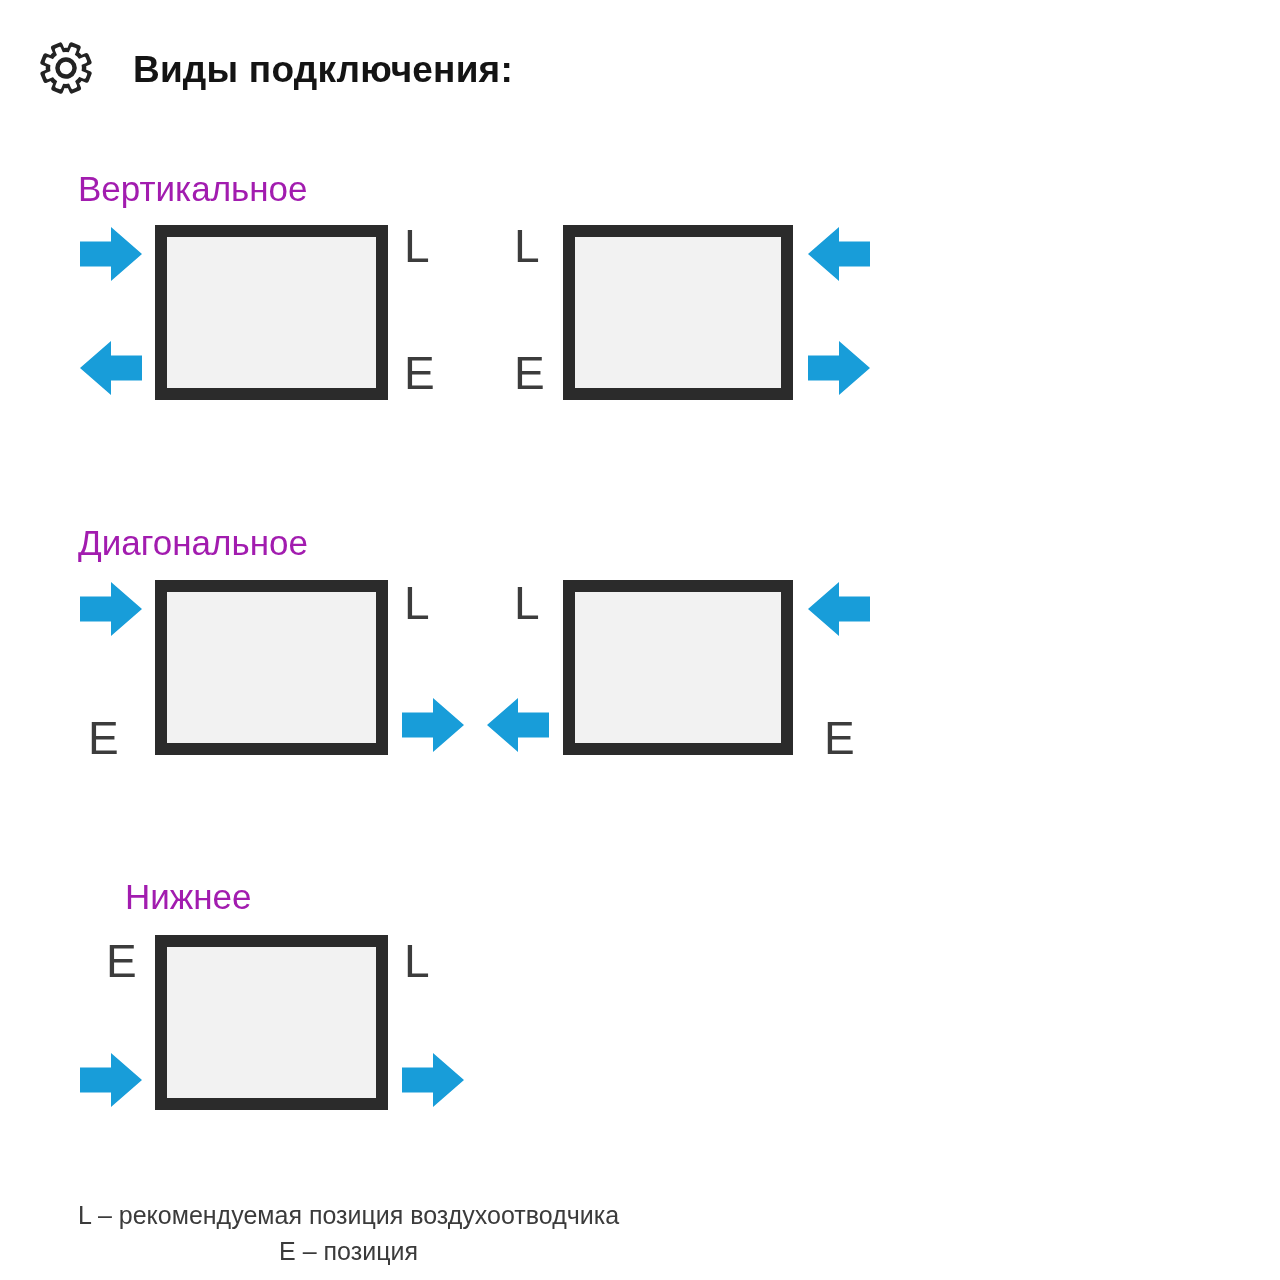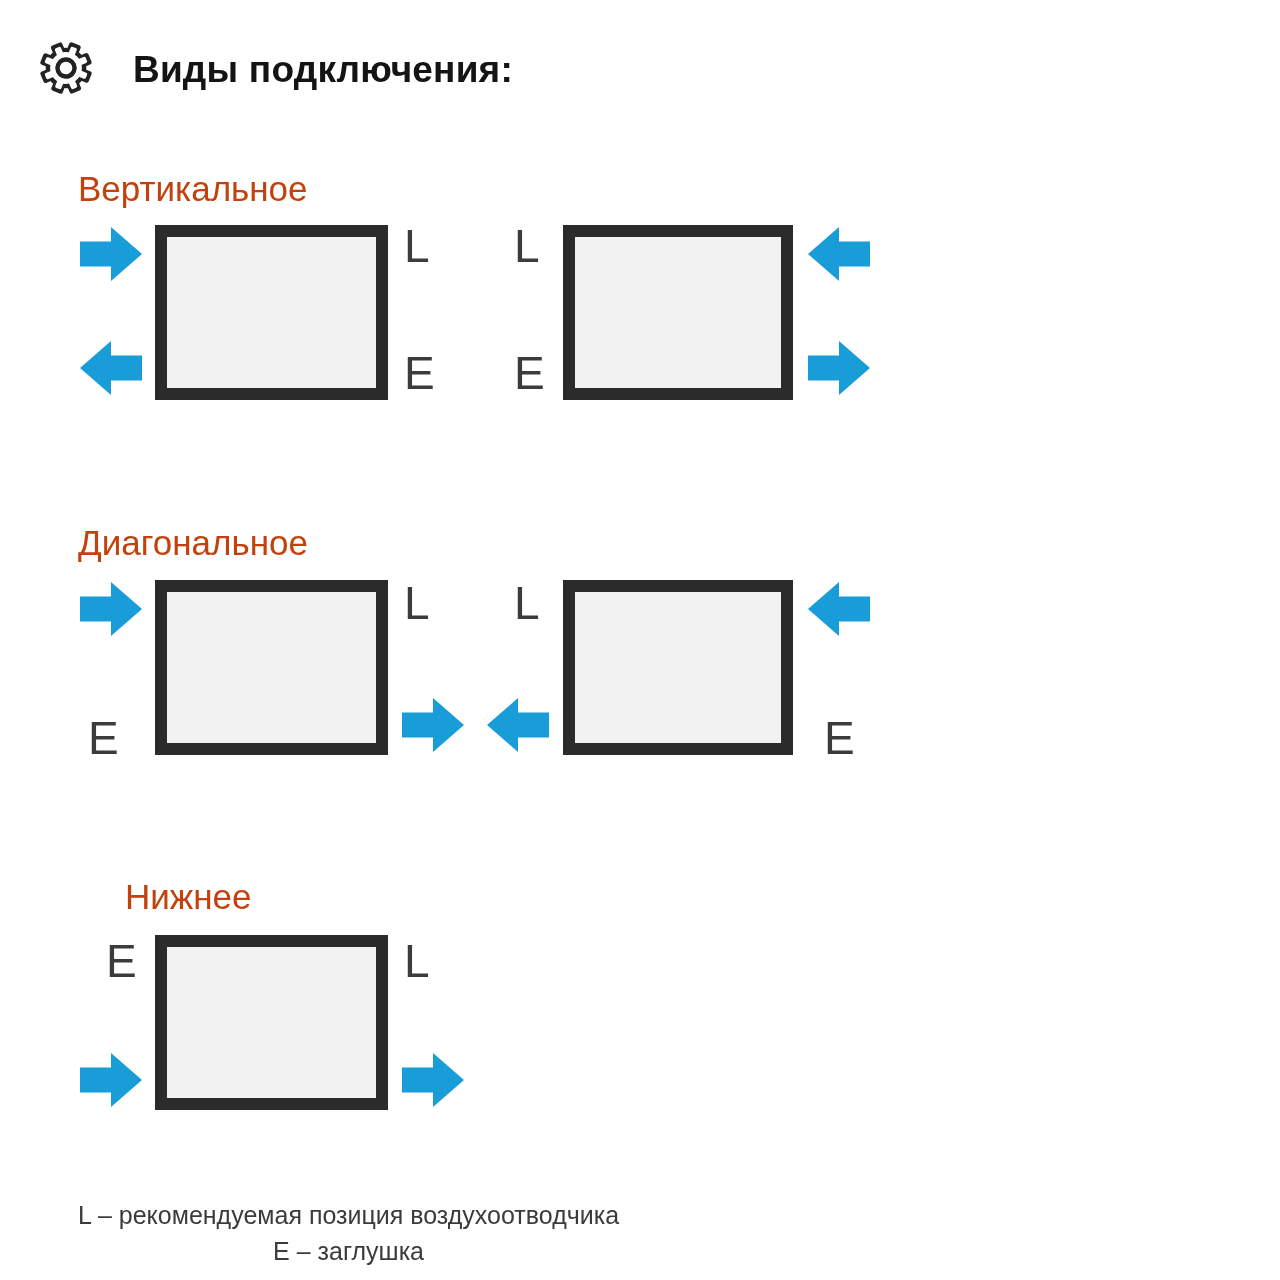--- a/index.html
+++ b/index.html
@@ -9,21 +9,21 @@
     background:#ffffff;
     font-family:"Liberation Sans","DejaVu Sans",sans-serif;
     overflow:hidden;
   }
   .abs{position:absolute;}
   .page-title{
     font-size:37px;font-weight:700;color:#141414;line-height:44px;
     letter-spacing:.2px;white-space:nowrap;
   }
   .sec-label{
-    font-size:35px;font-weight:400;color:#c2410c;line-height:40px;white-space:nowrap;
+    font-size:35px;font-weight:400;color:#a21caf;line-height:40px;white-space:nowrap;
   }
   .radiator{
     box-sizing:border-box;
     border:12px solid #2b2b2b;
     background:#f2f2f2;
   }
   .arrow{
     width:62px;height:54px;background:#189dd9;
   }
   .arrow.right{
@@ -106,16 +106,16 @@
   <div class="abs sec-label" style="left:78px;top:877px;margin-left:47px;">Нижнее</div>
 
   <div class="abs plabel" style="left:106px;top:938px;">E</div>
   <div class="abs radiator" style="left:155px;top:935px;width:233px;height:175px;"></div>
   <div class="abs plabel" style="left:404px;top:938px;">L</div>
   <div class="abs arrow right" style="left:80px;top:1053px;"></div>
   <div class="abs arrow right" style="left:402px;top:1053px;"></div>
 
   <div class="abs legend" style="left:78px;top:1197px;">
     <div>L – рекомендуемая позиция воздухоотводчика</div>
-    <div>E – заглушка</div>
+    <div>E – позиция</div>
   </div>
 
 </div>
 
 </body></html>

